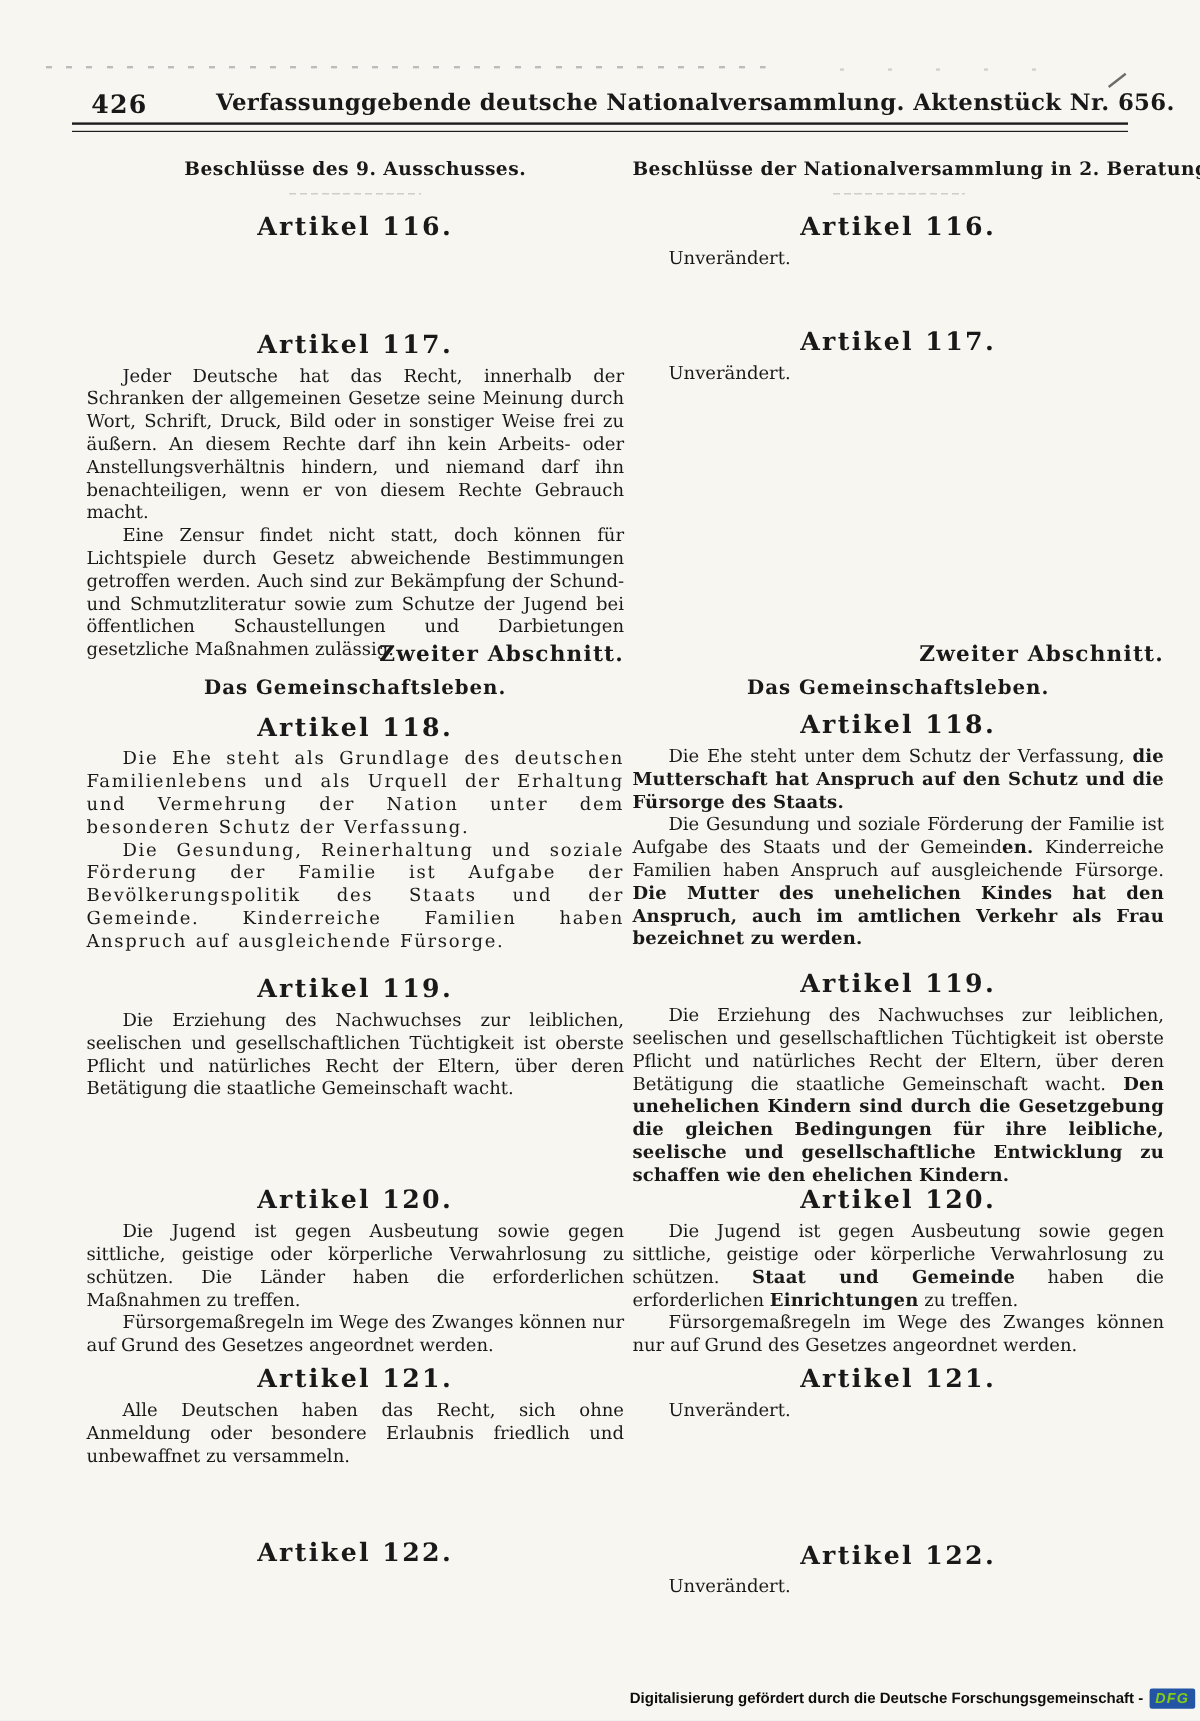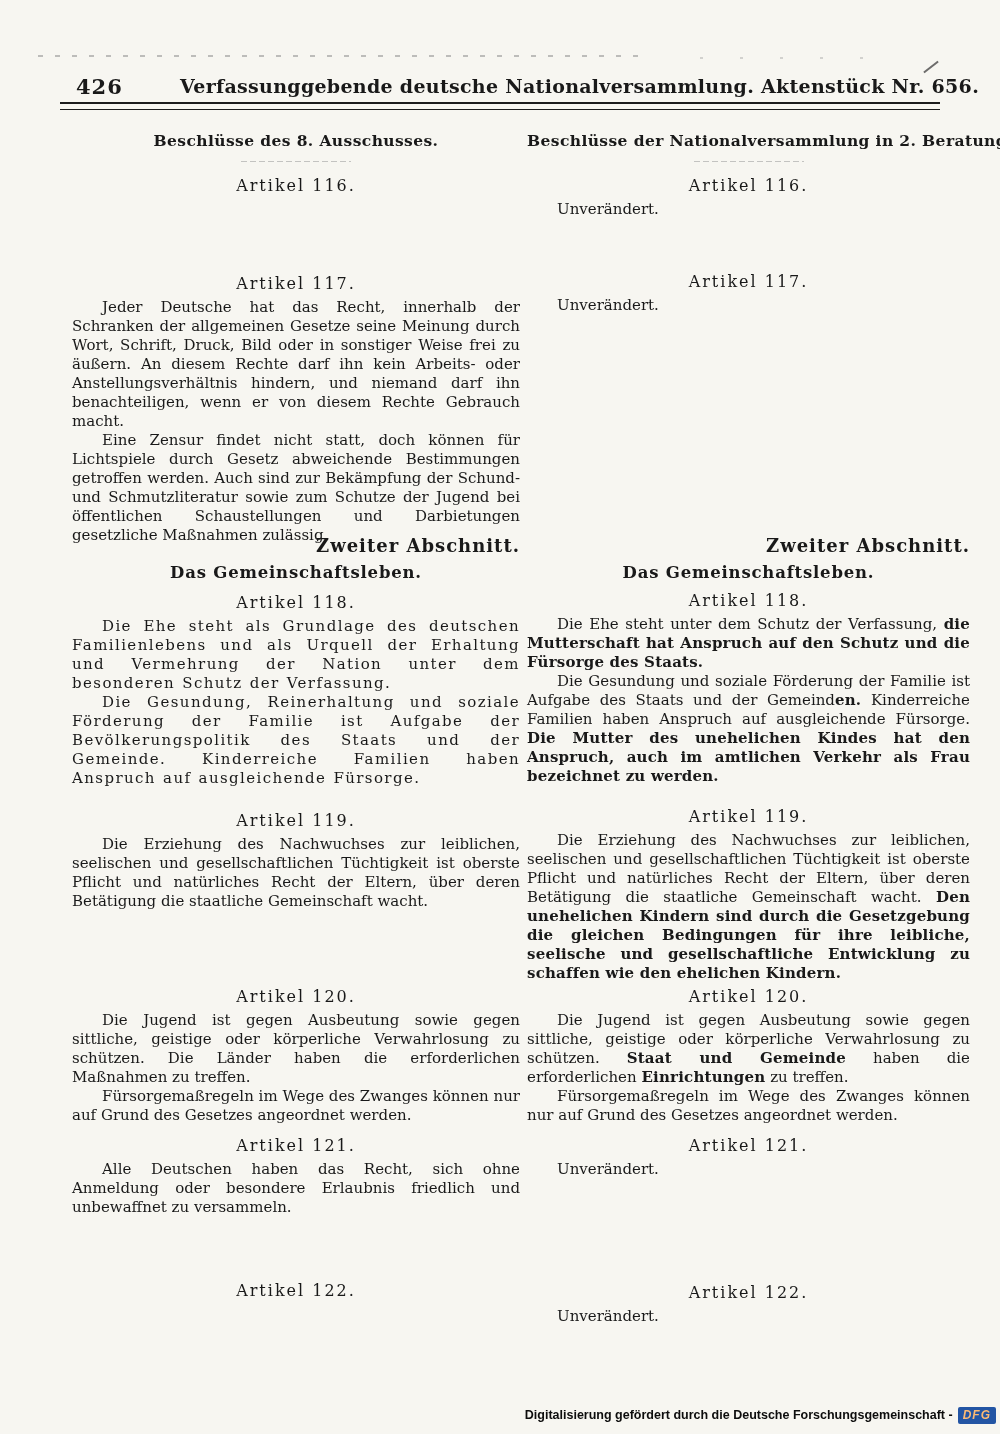--- a/index.html
+++ b/index.html
@@ -53,22 +53,22 @@
     white-space: nowrap;
   }
   .heading-rule {
     position: absolute; top: 161px; left: 50%; width: 110px; height: 1px;
     margin-left: -55px;
     background: repeating-linear-gradient(to right, #999 0 6px, transparent 6px 9px);
     opacity: .55;
   }
   .block { position: absolute; left: 0; width: 100%; }
   .art-title {
-    text-align: center; font-size: 16px; letter-spacing: 2px;
-    margin: 0 0 5px 0; font-weight: 400; white-space: nowrap;
+    text-align: center; font-size: 21px; letter-spacing: 2px;
+    margin: 0 0 5px 0; font-weight: 700; white-space: nowrap;
   }
   .body-p {
     margin: 0; font-size: 15px; line-height: 19px; text-align: justify;
     text-indent: 30px;
   }
   .body-p.spaced { letter-spacing: 1.4px; word-spacing: 1px; }
   .body-p b, .body-p .bseg { font-weight: 700; letter-spacing: .2px; }
   .section-title {
     text-align: right; font-size: 18px; letter-spacing: 1px; margin: 0;
     font-weight: 600;
@@ -79,21 +79,21 @@
   }
   
   .scan-footer {
     position: absolute; top: 1405px; right: 4px; height: 20px;
     font-family: "Liberation Sans", sans-serif; font-size: 12.5px; font-weight: 700;
     color: #0d0d0d; display: flex; align-items: center; gap: 5px;
     white-space: nowrap;
     padding-left: 40px;
   }
   .dfg-logo {
-    display: inline-block; background: #2355a4; color: #fdba74;
+    display: inline-block; background: #2355a4; color: #84cc16;
     font-family: "Liberation Sans", sans-serif; font-style: italic;
     font-weight: 800; font-size: 12px; letter-spacing: 1px;
     padding: 1px 5px 2px 5px; border-radius: 2px;
   }
 </style>
 </head>
 <body>
 
 <div class="page">
 
@@ -101,21 +101,21 @@
   <div class="scan-dots2"></div>
   <div class="scan-diag"></div>
 
   <div class="pagehead">
     <span class="pagenum">426</span>
     <span class="htitle">Verfassunggebende deutsche Nationalversammlung.  Aktenstück Nr. 656.</span>
   </div>
   <div class="double-rule"></div>
 
   <div class="col col-left">
-    <div class="colheading">Beschlüsse des 8. Ausschusses.</div>
+    <div class="colheading">Beschlüsse des 9. Ausschusses.</div>
     <div class="heading-rule"></div>
 
     <div class="block" style="top:176px">
       <p class="art-title">Artikel 116.</p>
     </div>
 
     <div class="block" style="top:274px">
       <p class="art-title">Artikel 117.</p>
       <p class="body-p">Jeder Deutsche hat das Recht, innerhalb der Schranken der allgemeinen Gesetze seine Meinung durch Wort, Schrift, Druck, Bild oder in sonstiger Weise frei zu äußern. An diesem Rechte darf ihn kein Arbeits- oder Anstellungsverhältnis hindern, und niemand darf ihn benachteiligen, wenn er von diesem Rechte Gebrauch macht.</p>
       <p class="body-p">Eine Zensur findet nicht statt, doch können für Lichtspiele durch Gesetz abweichende Bestimmungen getroffen werden. Auch sind zur Bekämpfung der Schund- und Schmutzliteratur sowie zum Schutze der Jugend bei öffentlichen Schaustellungen und Darbietungen gesetzliche Maßnahmen zulässig.</p>

